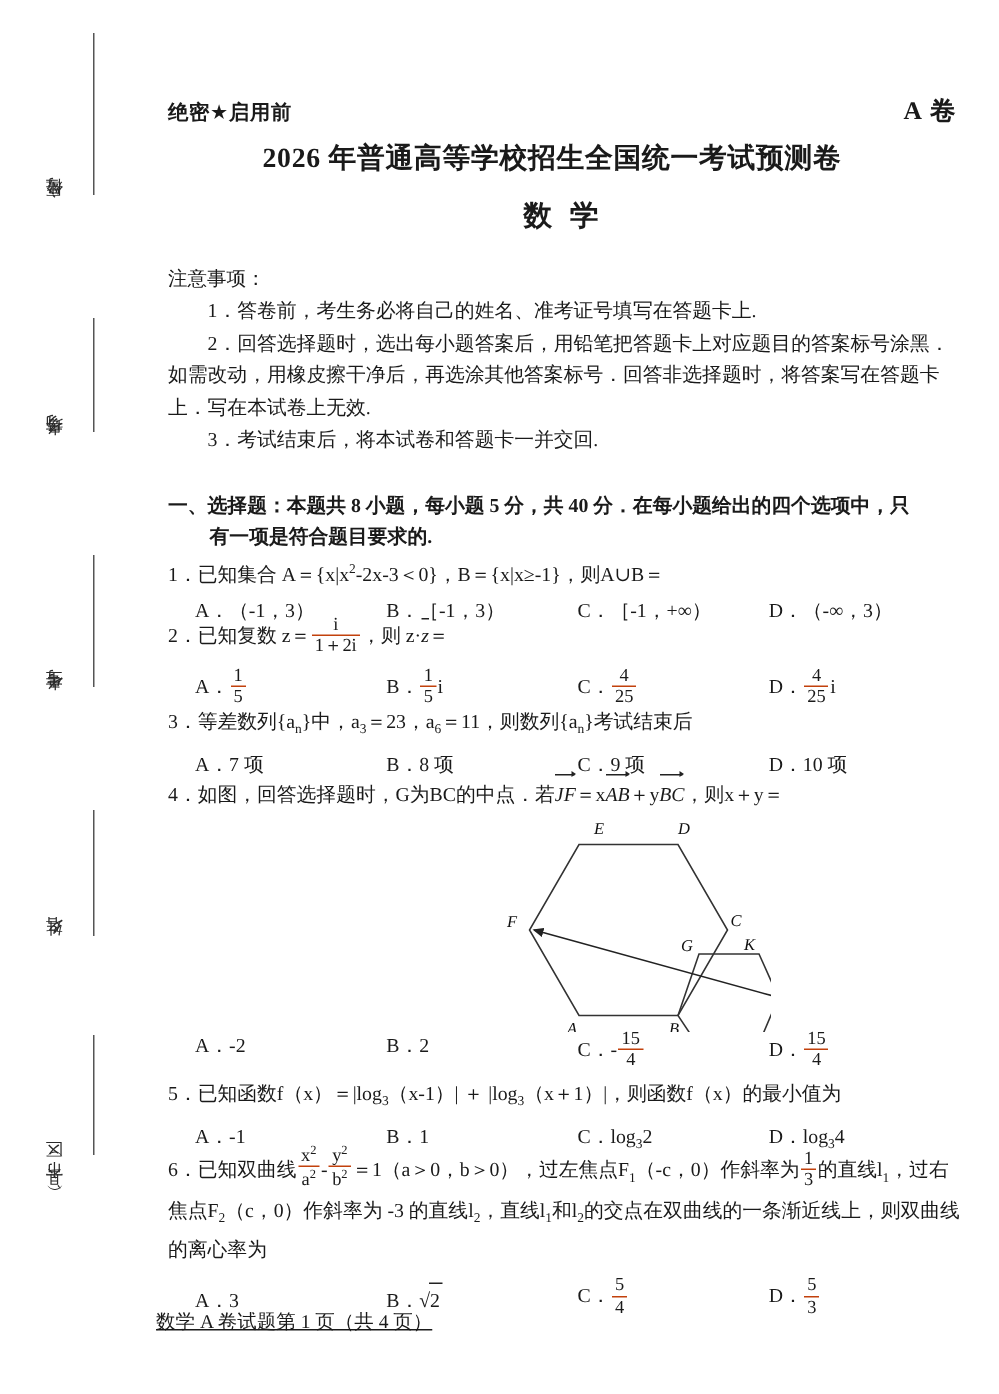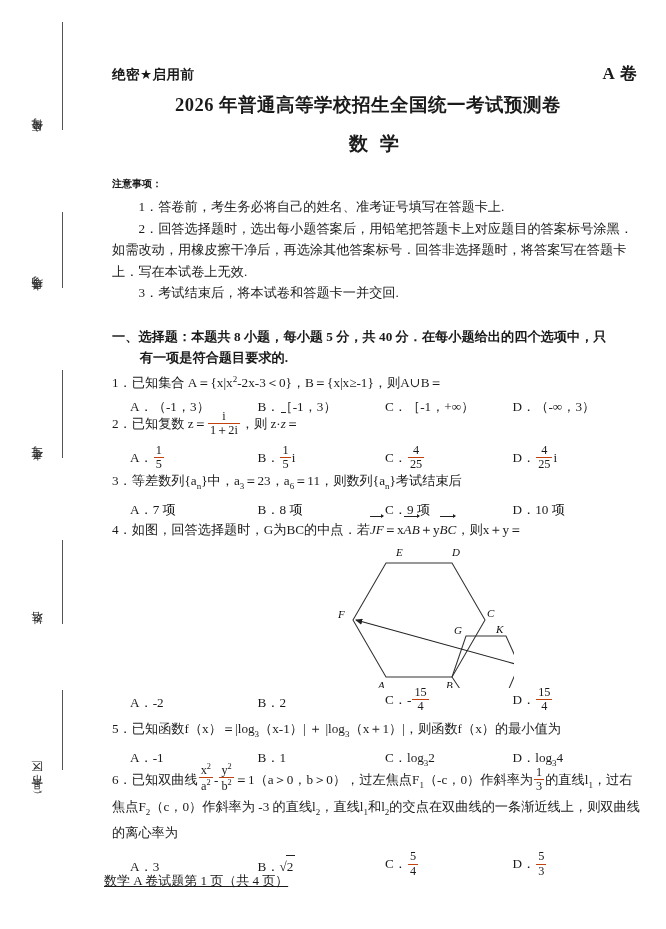--- a/index.html
+++ b/index.html
@@ -83,22 +83,22 @@
     font-weight: bold;
     font-size: 19px;
     letter-spacing: 12px;
     text-indent: 12px;
   }
 
   .notice-head {
     position: absolute;
     top: 177px; left: 8px;
     font-family: "Liberation Sans", "DejaVu Sans", sans-serif;
-    font-weight: bold;
-    font-size: 10px;
+    font-weight: normal;
+    font-size: 13px;
   }
   .notice-body {
     position: absolute;
     top: 196px; left: 8px; width: 526px;
     font-size: 13.2px;
     line-height: 21.5px;
   }
   .notice-body p { margin: 0; text-indent: 2em; }
 
   .sec-head {
@@ -304,21 +304,21 @@
       <text class="fig-lbl" x="222" y="95">K</text>
       <text class="fig-lbl" x="249" y="130">J</text>
       <text class="fig-lbl" x="104" y="151">A</text>
       <text class="fig-lbl" x="172" y="151">B</text>
       <text class="fig-lbl" x="189" y="173">H</text>
       <text class="fig-lbl" x="226" y="173">I</text>
     </svg>
   </div>
 
   <div class="q" style="top:684px;">
-    <span class="opts" style="padding-left:18px;align-items:flex-end;">
+    <span class="opts" style="padding-left:18px;">
       <span class="opt"><span>A．</span><span>-2</span></span>
       <span class="opt"><span>B．</span><span>2</span></span>
       <span class="opt"><span>C．</span><span>-</span><span class="frac"><span class="num">15</span><span class="den">4</span></span></span>
       <span class="opt"><span>D．</span><span class="frac"><span class="num">15</span><span class="den">4</span></span></span>
     </span>
   </div>
 
   <div class="q" style="top:718px;">
     <span class="q-stem">
       <span class="q-num">5．</span><span>已知函数</span><span class="it">f（x）</span><span>＝|log</span><sub>3</sub><span class="it">（x-1）| ＋ |log</span><sub>3</sub><span class="it">（x＋1）|</span><span>，则函数</span><span class="it">f（x）</span><span>的最小值为</span>

